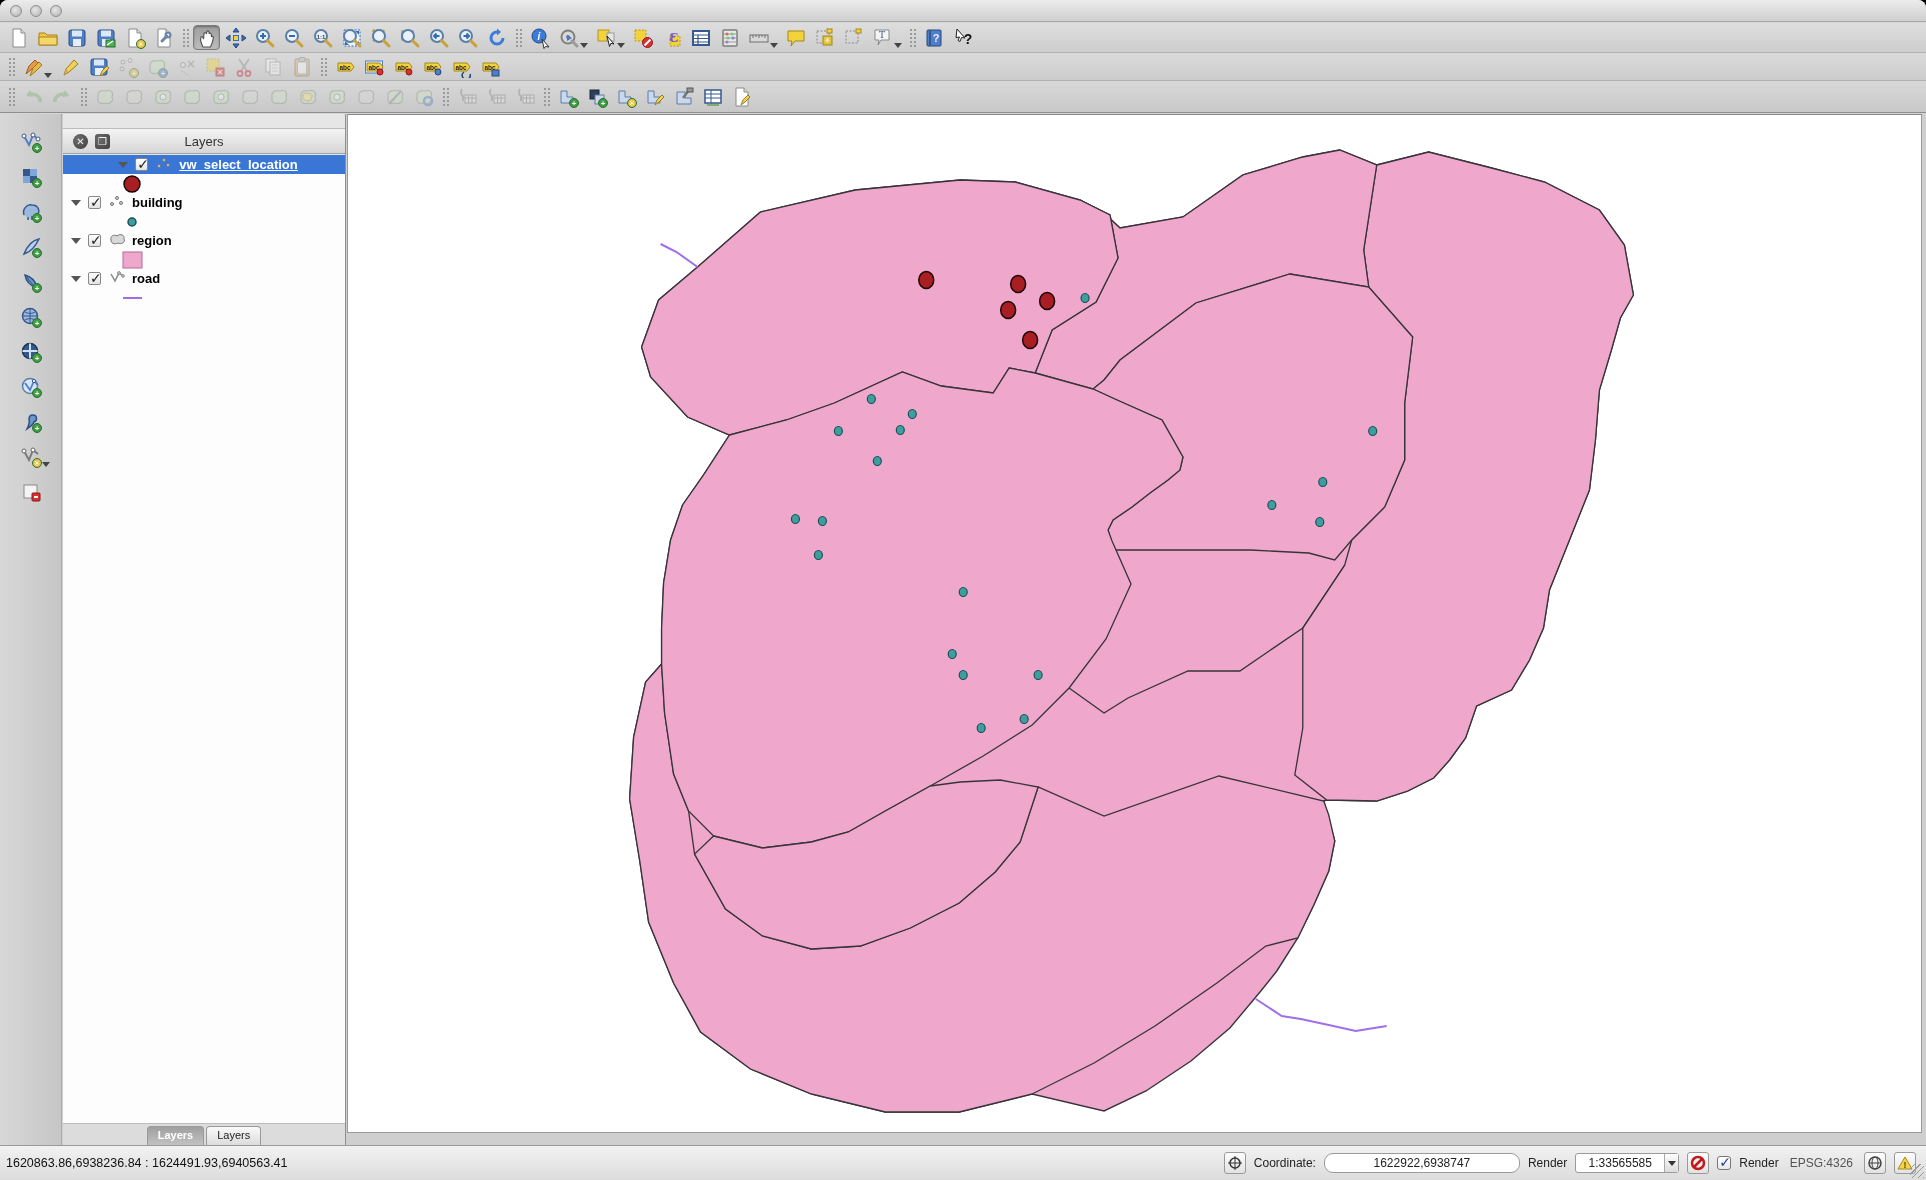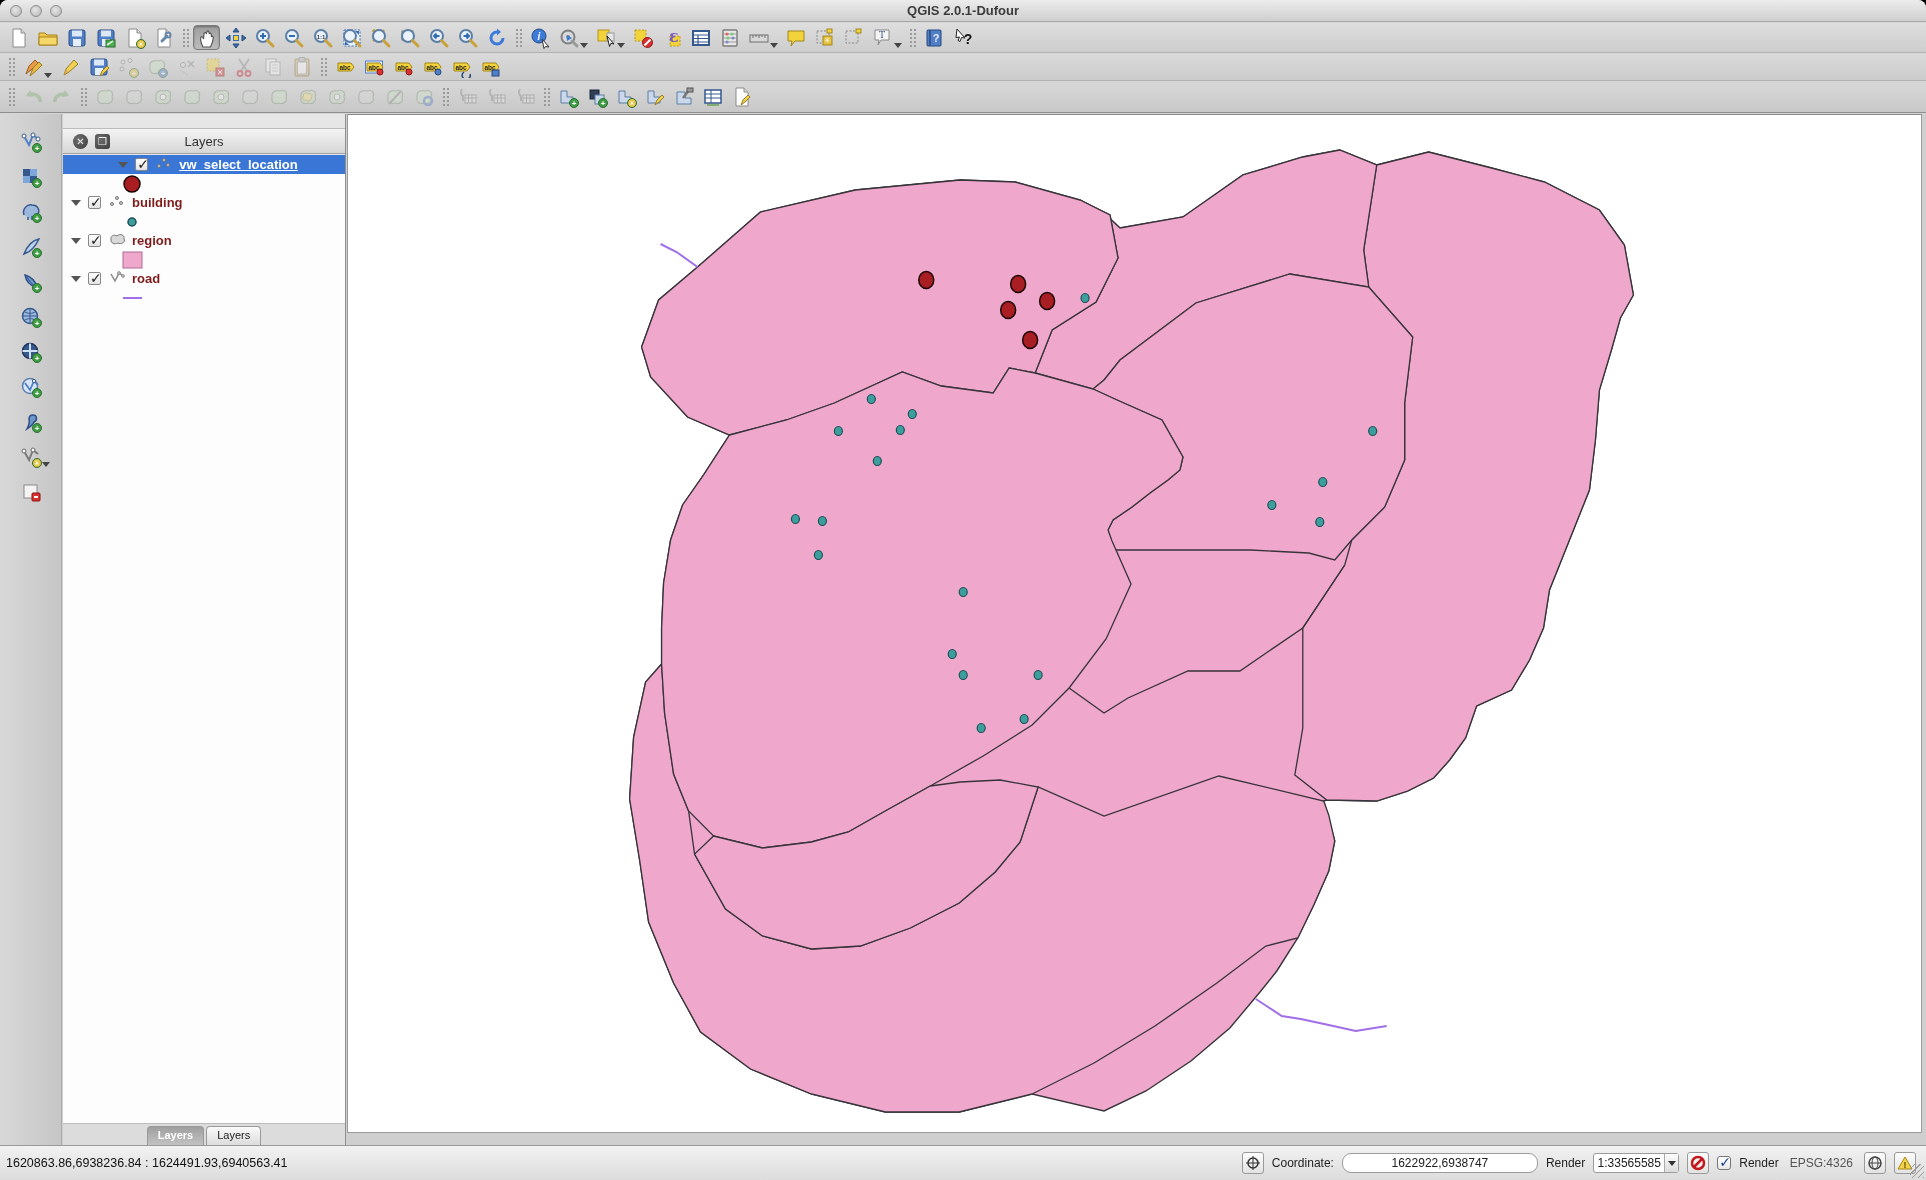--- a/index.html
+++ b/index.html
@@ -36,55 +36,54 @@
   .phbtn.close{left:10px;}
   .phbtn.float{left:32px;border-radius:3px;}
   .tree{position:absolute;top:41px;left:0;right:0;bottom:22px;background:#fdfdfd;overflow:hidden;}
   .lrow{position:relative;height:19px;display:flex;align-items:center;padding-left:8px;}
   .lrow.selected{background:#3a76d6;justify-content:center;}
   .lrow.selected .llabel{color:#fff;text-decoration:underline;}
   .exp{width:0;height:0;border-left:5px solid transparent;border-right:5px solid transparent;border-top:6px solid #555;margin-right:7px;flex:0 0 auto;}
   .cbx{width:13px;height:13px;background:linear-gradient(#fff,#e3e3e3);border:1px solid #888;border-radius:2px;margin-right:8px;position:relative;flex:0 0 auto;}
   .cbx:after{content:"\2713";position:absolute;left:1px;top:-3px;font-size:14px;font-weight:bold;color:#222;font-family:"DejaVu Sans",sans-serif;}
   .ltype{width:18px;margin-right:5px;flex:0 0 auto;}
-  .llabel{font-size:13px;font-weight:bold;color:#7f1d1d;}
+  .llabel{font-size:13px;font-weight:bold;color:#000000;}
   .symrow{height:19px;display:flex;align-items:center;padding-left:58px;}
   .panel-tabs{position:absolute;bottom:0;left:0;right:0;height:22px;display:flex;justify-content:center;gap:2px;background:#dcdcdc;border-top:1px solid #bdbdbd;padding-top:2px;}
   .ptab{font-size:11px;color:#222;padding:2px 10px;border:1px solid #9a9a9a;border-bottom:none;border-radius:4px 4px 0 0;background:linear-gradient(#fafafa,#dcdcdc);}
   .ptab.active{background:linear-gradient(#9f9f9f,#c2c2c2);color:#fff;font-weight:bold;}
   
   .map{position:absolute;left:347px;top:0;right:4px;bottom:12px;background:#fff;border:1px solid #9a9a9a;border-top-color:#8a8a8a;}
   .map svg{width:100%;height:100%;display:block;}
   
   .statusbar{position:absolute;left:0;right:0;bottom:0;height:35px;background:linear-gradient(#f2f2f2,#dcdcdc);border-top:1px solid #9a9a9a;display:flex;align-items:center;font-size:12px;color:#222;padding:4px 6px;}
   .extents{flex:0 0 auto;margin-right:auto;font-size:12.5px;color:#111;}
   .sb-ico{width:22px;height:22px;border:1px solid #9a9a9a;border-radius:3px;background:linear-gradient(#fdfdfd,#e2e2e2);display:flex;align-items:center;justify-content:center;margin:0 4px;flex:0 0 auto;}
   .sb-label{margin:14px 4px;flex:0 0 auto;}
   .sb-input{width:196px;height:20px;border:1px solid #9b9b9b;border-radius:9px;background:#fff;text-align:center;font-size:12px;line-height:19px;margin:0 4px;flex:0 0 auto;}
-  .sb-combo{width:86px;height:20px;border:1px solid #9b9b9b;border-radius:3px;background:#fff;display:flex;align-items:center;margin:0 4px;flex:0 0 auto;}
+  .sb-combo{width:104px;height:20px;border:1px solid #9b9b9b;border-radius:3px;background:#fff;display:flex;align-items:center;margin:0 4px;flex:0 0 auto;}
   .sb-combo span{flex:1;text-align:center;font-size:12px;}
   .sb-combo .arr{width:14px;height:18px;background:linear-gradient(#fdfdfd,#dcdcdc);border-left:1px solid #aaa;display:flex;align-items:center;justify-content:center;}
   .sb-combo .arr i{width:0;height:0;border-left:4px solid transparent;border-right:4px solid transparent;border-top:5px solid #333;}
   .sb-check{width:14px;height:14px;border:1px solid #777;border-radius:3px;background:linear-gradient(#fff,#e8e8e8);position:relative;margin:0 4px;flex:0 0 auto;}
   .sb-check:after{content:"\2713";position:absolute;left:1px;top:-3px;font-size:14px;font-weight:bold;color:#1b3f91;font-family:"DejaVu Sans",sans-serif;}
   .epsg{color:#555;margin:0 7px;flex:0 0 auto;}
   .grip{position:absolute;right:2px;bottom:2px;width:14px;height:14px;
     background:repeating-linear-gradient(135deg,transparent,transparent 3px,#9a9a9a 3px,#9a9a9a 4px);}
 </style>
 </head>
 <body>
 
 <div class="window">
   <div class="titlebar">
     <div class="lights">
       <div class="light"></div>
       <div class="light"></div>
       <div class="light"></div>
     </div>
-    <div class="title">QGIS 2.0.1-Dufour</div>
   </div>
 
   <div class="tbrow" id="row1">
       <div class="tbtn">
         <svg width="22" height="22" viewBox="0 0 22 22">
           <path d="M5,2 L13,2 L17,6 L17,20 L5,20 Z" fill="#fff" stroke="#8a8a8a"></path>
           <path d="M13,2 L13,6 L17,6" fill="#ddd" stroke="#8a8a8a"></path>
         </svg>
       </div>
       <div class="tbtn">

